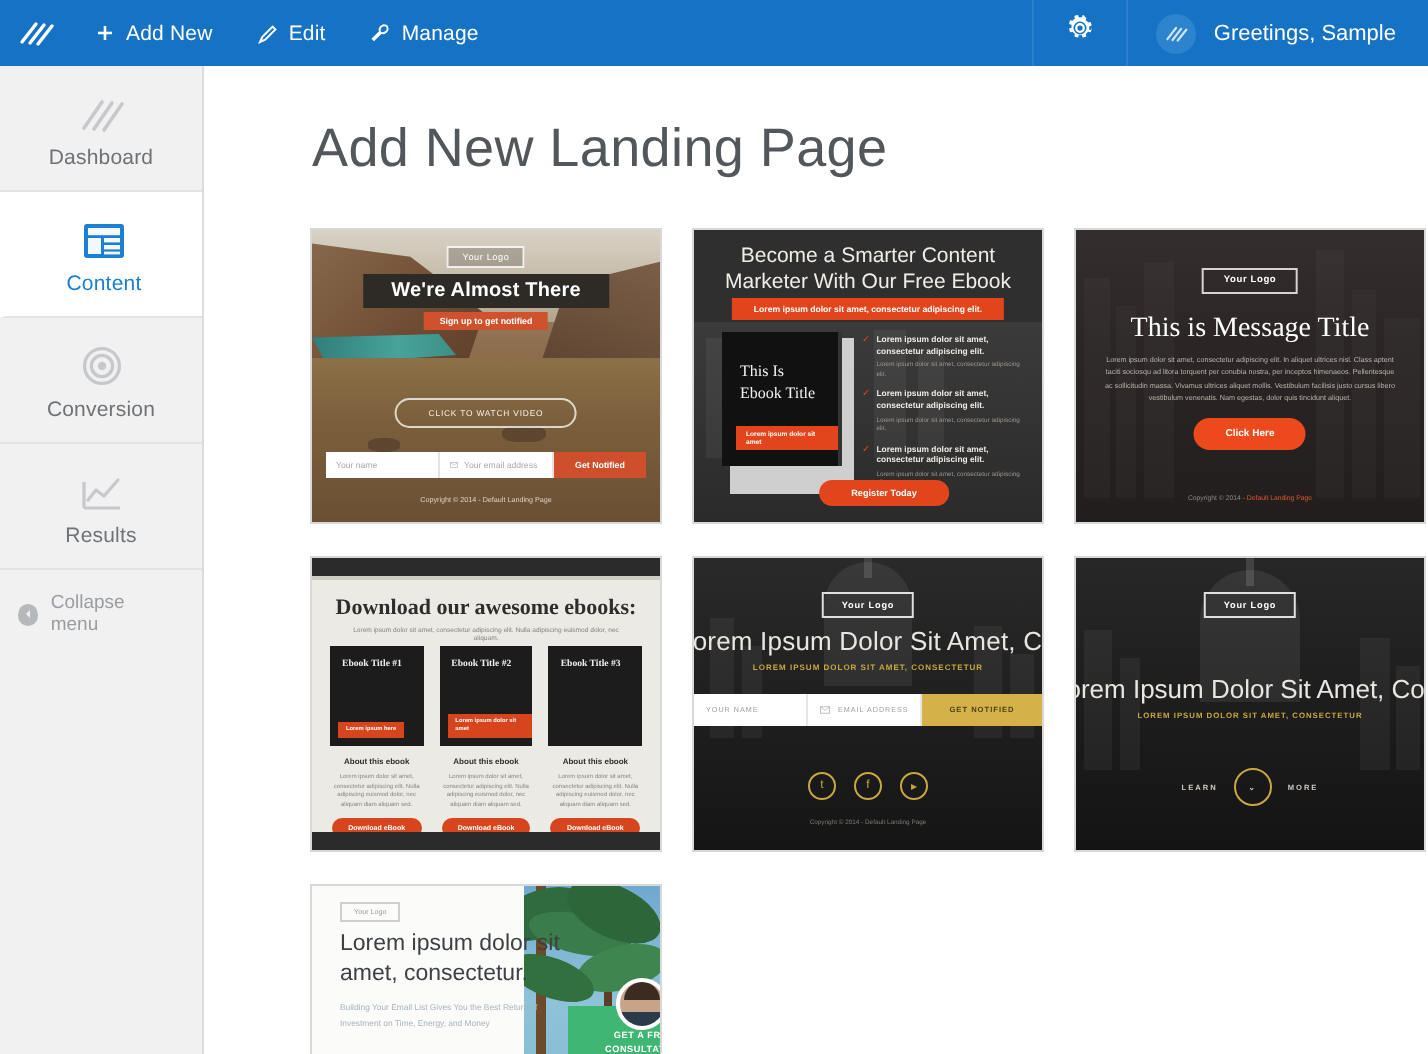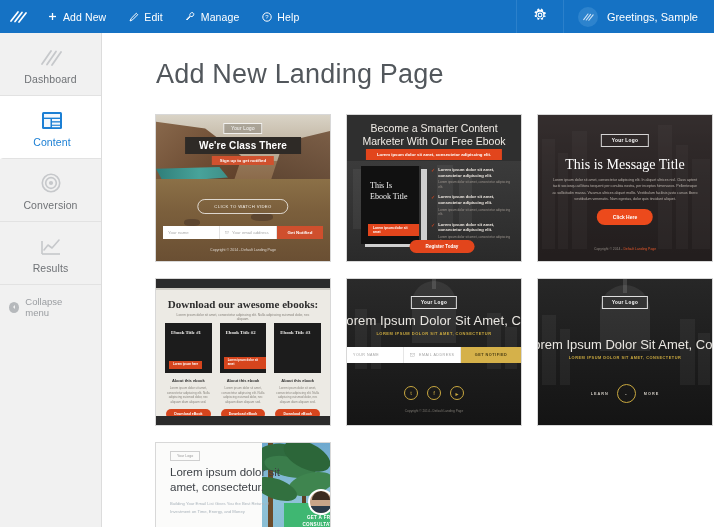--- a/index.html
+++ b/index.html
@@ -132,21 +132,21 @@
   .t2 .topsec { position:absolute; top:0; left:0; right:0; height:42px; background:#2f2f2f; }
   .t2 .h1 { position:absolute; top:7px; left:8px; right:8px; text-align:center;
     font-family:Liberation Sans, sans-serif; font-size:10.5px; color:#f0ece6; line-height:1.25; }
   .t2 .subbtn { position:absolute; top:34px; left:50%; transform:translateX(-50%);
     background:#e2451c; color:#fff; padding:3px 11px; font-size:4.3px; font-weight:700;
     white-space:nowrap; }
   .t2 .body { position:absolute; top:46px; left:0; right:0; bottom:0;
     background: linear-gradient(180deg,#3b3b3b 0%,#323232 55%,#2a2a2a 100%); }
   .t2 .bldg { position:absolute; background: rgba(255,255,255,.05); }
   .t2 .bookshadow { position:absolute; left:18px; top:54px; width:62px; height:78px; background:#cfcfcf; }
-  .t2 .book { position:absolute; left:14px; top:51px; width:60px; height:78px;
+  .t2 .book { position:absolute; left:14px; top:51px; width:60px; height:67px;
     background:#111; border-right:2px solid #333; }
   .t2 .book .bt { position:absolute; top:15px; left:9px; right:6px;
     font-family:"Liberation Serif", serif; font-size:8px; color:#f2f2f2; line-height:1.35; }
   .t2 .book .bb { position:absolute; bottom:8px; left:7px; background:#e2451c;
     color:#fff; font-size:3.3px; font-weight:700; padding:2px 5px; }
   .t2 .list { position:absolute; left:84px; top:52px; right:6px; }
   .t2 .li { display:flex; gap:3px; margin-bottom:5px; }
   .t2 .chk { color:#e2451c; font-size:5px; line-height:1; padding-top:1px; }
   .t2 .li .tx b { display:block; font-size:4.2px; color:#efe9e2; font-weight:700; line-height:1.35; }
   .t2 .li .tx span { display:block; font-size:3.2px; color:#9c958e; line-height:1.4; margin-top:2px; }
@@ -304,29 +304,20 @@
 
   <div class="tb-item">
     <span class="ic">
       <svg width="10" height="10" viewBox="0 0 10 10">
           <path d="M8.6 1.4a2.3 2.3 0 0 1-3 3L2 8l-.6-.6 3.6-3.6a2.3 2.3 0 0 1 3-3z" fill="none" stroke="#fff" stroke-width="0.95"></path>
         </svg>
     </span>
     <span>Manage</span>
   </div>
 
-  <div class="tb-item">
-    <span class="ic">
-      <svg width="10" height="10" viewBox="0 0 10 10">
-          <circle cx="5" cy="5" r="4.2" fill="none" stroke="#fff" stroke-width="1"></circle>
-          <text x="5" y="7.4" font-size="6" fill="#fff" text-anchor="middle" font-family="Liberation Sans">?</text>
-        </svg>
-    </span>
-    <span>Help</span>
-  </div>
 
   <div class="tb-spacer"></div>
 
   <div class="tb-gear">
     <span>
       <svg width="14" height="14" viewBox="0 0 16 16" fill="#fff">
         <path d="M8 5.2A2.8 2.8 0 1 0 8 10.8 2.8 2.8 0 0 0 8 5.2zm0 4.3A1.5 1.5 0 1 1 8 6.5a1.5 1.5 0 0 1 0 3z"></path>
         <path d="M14.3 9.2l-1.1-.3a5.3 5.3 0 0 0 0-1.8l1.1-.3a.4.4 0 0 0 .3-.5l-.4-1.4a.4.4 0 0 0-.5-.3l-1.1.3a5.3 5.3 0 0 0-1.3-1.3l.3-1.1a.4.4 0 0 0-.3-.5L9.9.6a.4.4 0 0 0-.5.3l-.3 1.1a5.3 5.3 0 0 0-1.8 0L7 .9a.4.4 0 0 0-.5-.3L5.1 1a.4.4 0 0 0-.3.5l.3 1.1a5.3 5.3 0 0 0-1.3 1.3l-1.1-.3a.4.4 0 0 0-.5.3l-.4 1.4a.4.4 0 0 0 .3.5l1.1.3a5.3 5.3 0 0 0 0 1.8l-1.1.3a.4.4 0 0 0-.3.5l.4 1.4a.4.4 0 0 0 .5.3l1.1-.3a5.3 5.3 0 0 0 1.3 1.3l-.3 1.1a.4.4 0 0 0 .3.5l1.4.4a.4.4 0 0 0 .5-.3l.3-1.1a5.3 5.3 0 0 0 1.8 0l.3 1.1a.4.4 0 0 0 .5.3l1.4-.4a.4.4 0 0 0 .3-.5l-.3-1.1a5.3 5.3 0 0 0 1.3-1.3l1.1.3a.4.4 0 0 0 .5-.3l.4-1.4a.4.4 0 0 0-.3-.5zM8 11.7A3.7 3.7 0 1 1 8 4.3a3.7 3.7 0 0 1 0 7.4z"></path>
       </svg>
     </span>
@@ -417,21 +408,21 @@
     <div class="card t1">
       <div class="sky"></div>
       <div class="cliff"></div>
       <div class="cliff2"></div>
       <div class="lake"></div>
       <div class="field"></div>
       <div class="rock" style="left:28px;top:104px;width:16px;height:7px;"></div>
       <div class="rock" style="left:95px;top:98px;width:22px;height:8px;"></div>
       <div class="rock" style="left:60px;top:118px;width:13px;height:5px;"></div>
       <div class="logo">Your Logo</div>
-      <div class="head">We're Class There</div>
+      <div class="head">We're Almost There</div>
       <div class="cta">Sign up to get notified</div>
       <div class="scroll">CLICK TO WATCH VIDEO</div>
       <div class="formbar">
         <div class="fi">Your name</div>
         <div class="fi">
           <svg width="4" height="3" viewBox="0 0 8 6">
               <rect x=".4" y=".4" width="7.2" height="5.2" fill="none" stroke="#b9b9b9" stroke-width=".7"></rect>
               <path d="M.4 .4 L4 3.3 L7.6 .4" fill="none" stroke="#b9b9b9" stroke-width=".7"></path>
             </svg>
           <span>Your email address</span>

